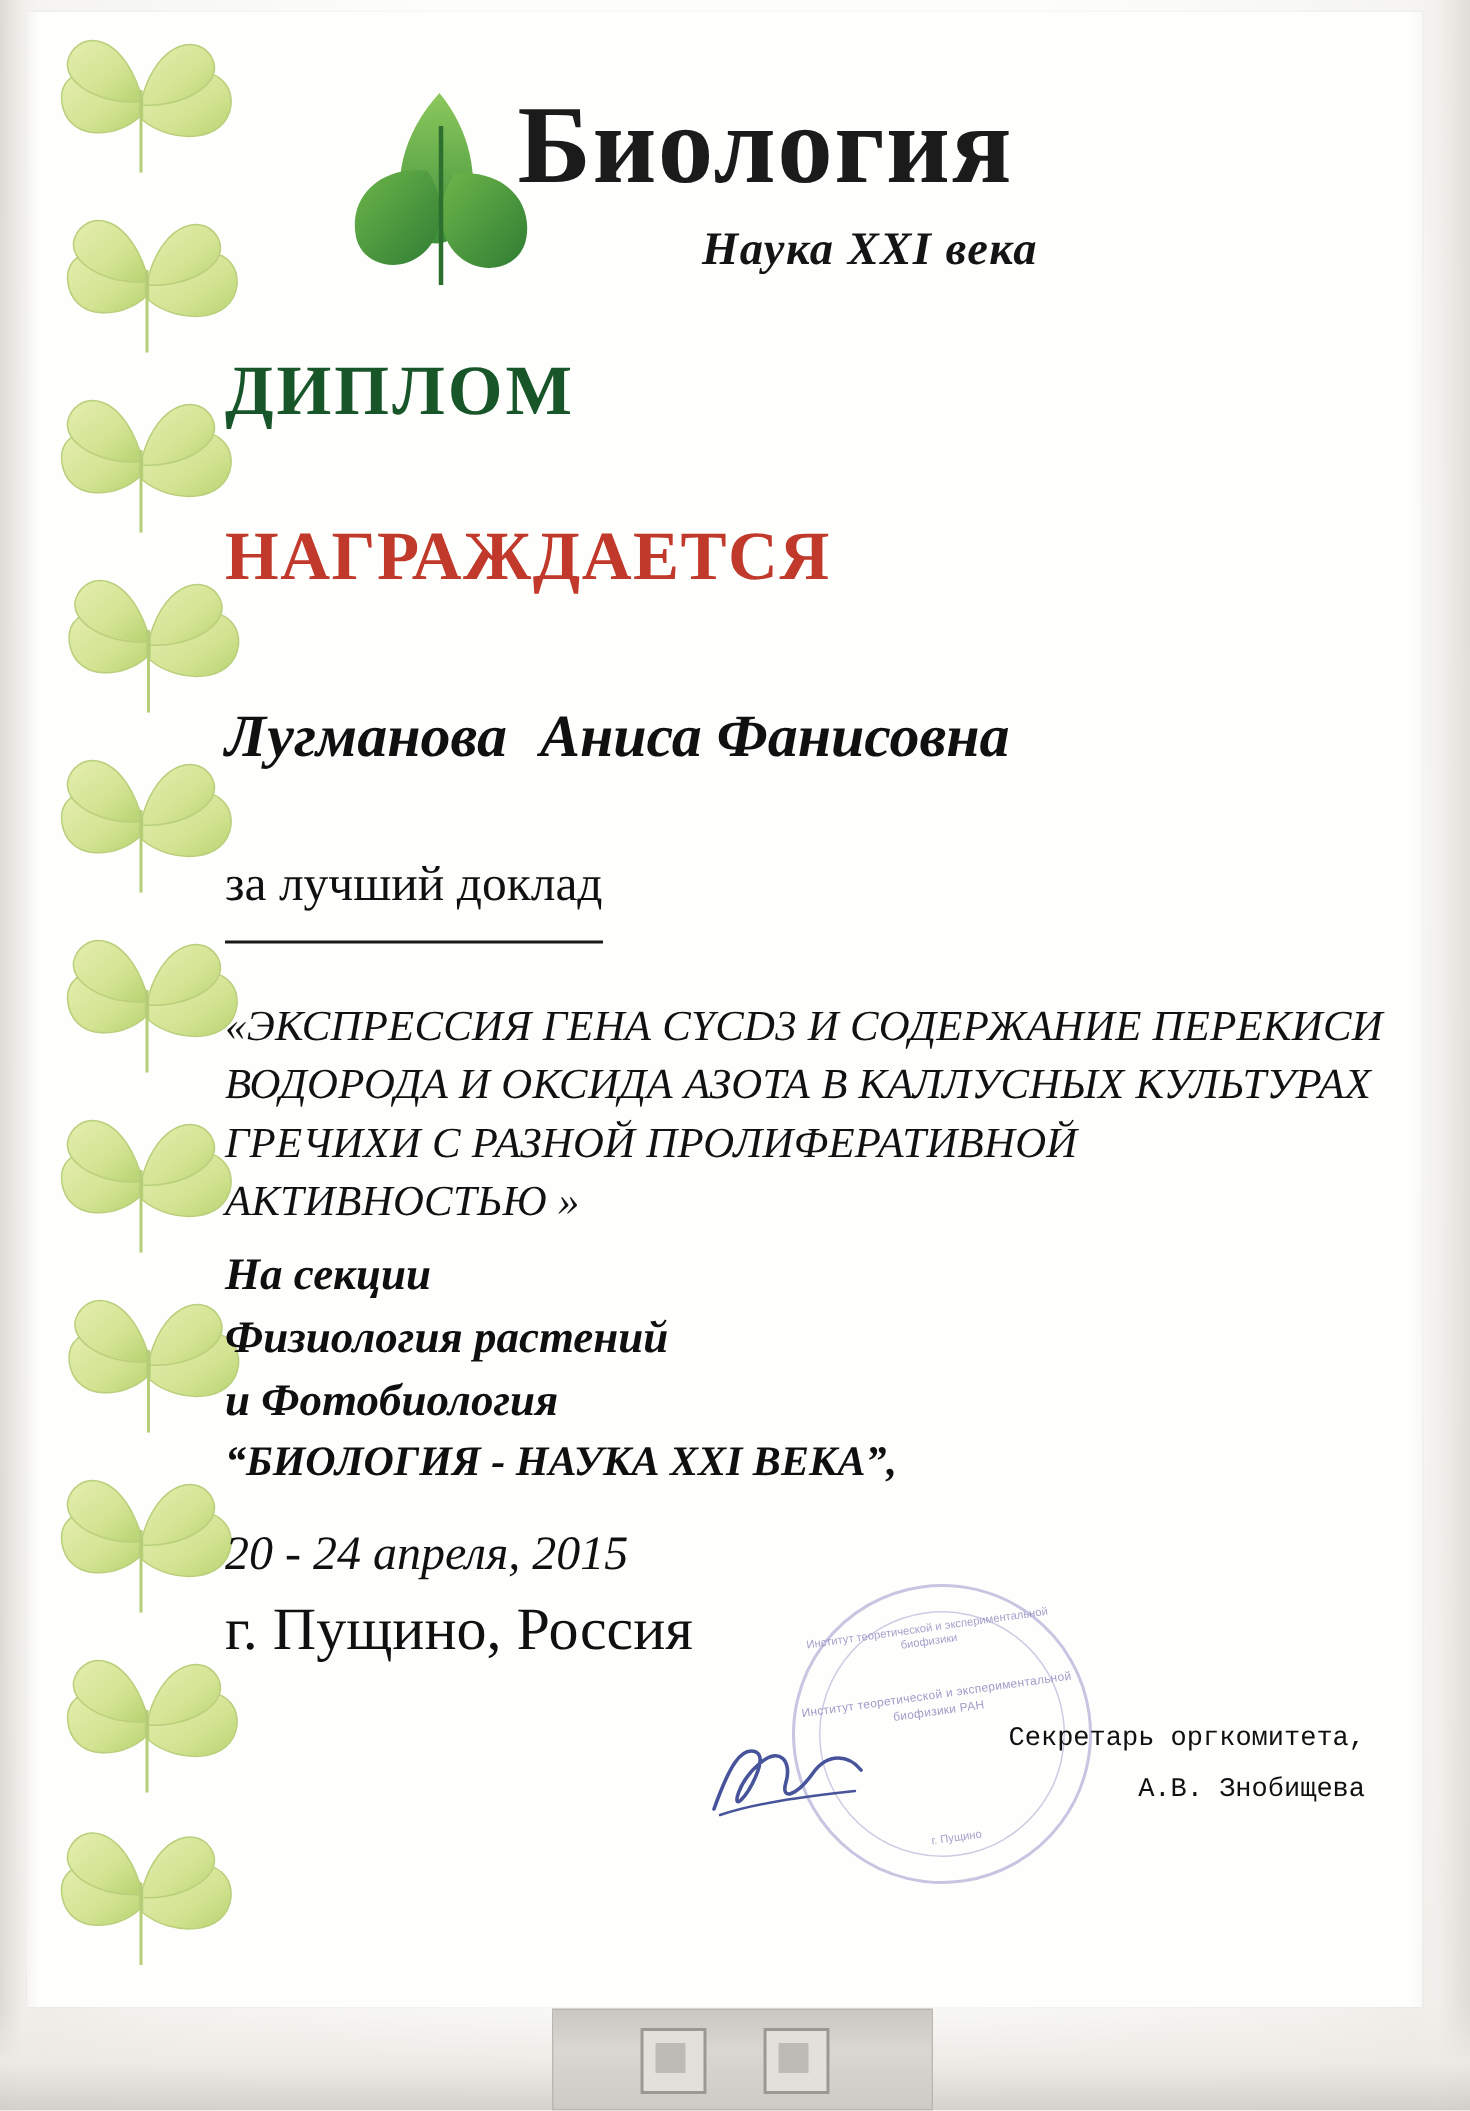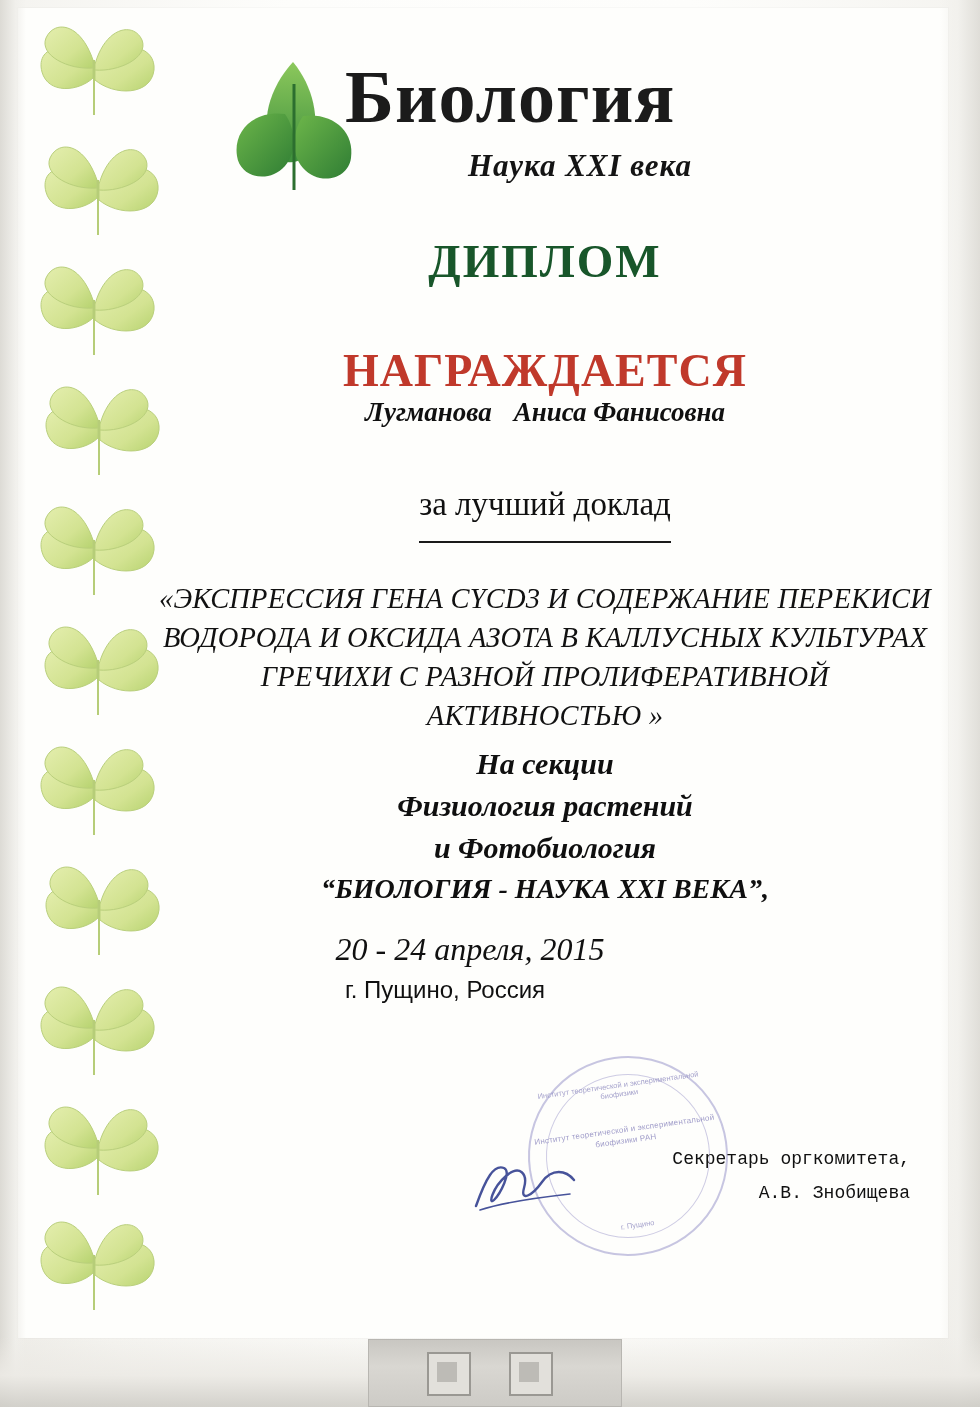--- a/index.html
+++ b/index.html
@@ -105,21 +105,20 @@
     letter-spacing: 1px;
     color: #141414;
   }
 
   
   .body-area {
     position: absolute;
     left: 150px;
     top: 228px;
     width: 790px;
-    text-align: center;
   }
   .diploma-word {
     font-family: "Liberation Serif", serif;
     font-weight: bold;
     font-size: 47px;
     letter-spacing: 2px;
     color: #18562a;
     margin-top: 6px;
   }
   .awarded-word {
@@ -127,22 +126,23 @@
     font-weight: bold;
     font-size: 46px;
     letter-spacing: 1px;
     color: #c0392b;
     margin-top: 56px;
   }
   .recipient {
     font-family: "Liberation Serif", serif;
     font-style: italic;
     font-weight: bold;
-    font-size: 27px;
+    font-size: 40px;
     color: #101010;
+    margin-top: 70px;
   }
   .recipient .gap { display: inline-block; width: 22px; }
   .reason {
     font-family: "Liberation Serif", serif;
     font-size: 33px;
     color: #101010;
     margin-top: 58px;
     display: inline-block;
     border-bottom: 2px solid #1a1a1a;
     padding-bottom: 18px;
@@ -175,22 +175,22 @@
   }
   .dates {
     font-family: "Liberation Serif", serif;
     font-style: italic;
     font-size: 32px;
     color: #101010;
     margin-top: 26px;
     margin-right: 150px;
   }
   .place {
-    font-family: Liberation Sans, sans-serif;
-    font-size: 24px;
+    font-family: Liberation Serif, serif;
+    font-size: 40px;
     color: #101010;
     margin-top: 8px;
     margin-right: 200px;
   }
 
   
   .sign-block {
     position: absolute;
     left: 590px;
     top: 1142px;

